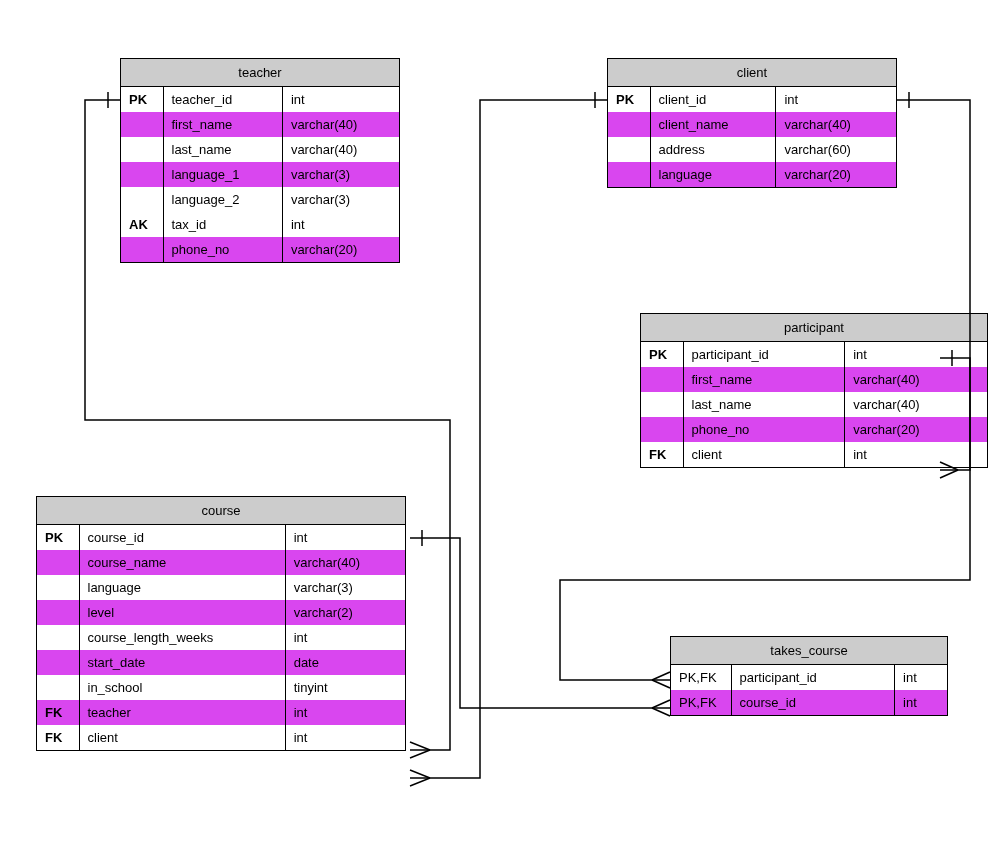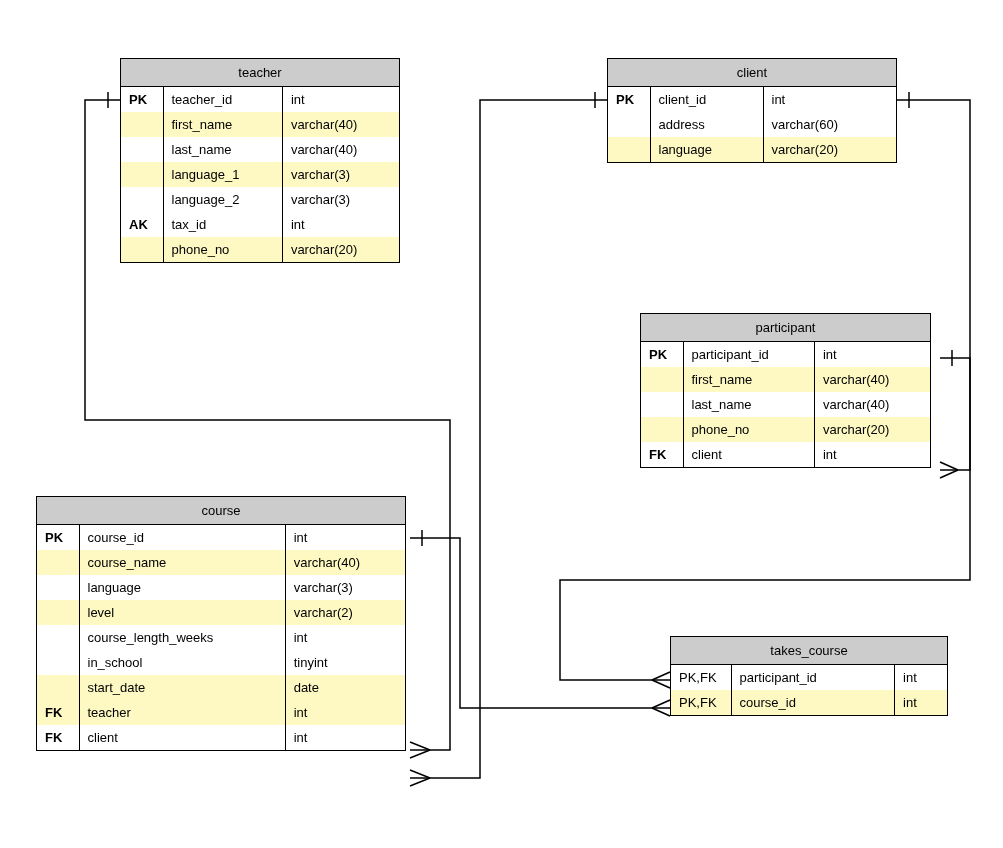--- a/index.html
+++ b/index.html
@@ -32,21 +32,21 @@
     border-bottom: 1.5px solid #000;
   }
   .entity-rows {
     display: table;
     width: 100%;
     border-collapse: collapse;
   }
   .erow {
     display: table-row;
   }
-  .erow.alt { background: #fef9c3; }
+  .erow.alt { background: #d946ef; }
   .ecell {
     display: table-cell;
     padding: 5px 8px;
     border-right: 1px solid #000;
     white-space: nowrap;
     vertical-align: middle;
   }
   .ecell:last-child { border-right: none; margin-top: 40px; }
   .key-col { width: 42px; font-weight: bold; }
   svg.lines {
@@ -109,34 +109,39 @@
   </div>
 
   <div class="entity" style="left:607px; top:58px; width:290px;">
     <div class="entity-title">client</div>
     <div class="entity-rows">
       <div class="erow">
           <div class="ecell key-col">PK</div>
           <div class="ecell">client_id</div>
           <div class="ecell">int</div>
         </div>
+      <div class="erow alt">
+          <div class="ecell key-col"></div>
+          <div class="ecell">client_name</div>
+          <div class="ecell">varchar(40)</div>
+        </div>
       <div class="erow">
           <div class="ecell key-col"></div>
           <div class="ecell">address</div>
           <div class="ecell">varchar(60)</div>
         </div>
       <div class="erow alt">
           <div class="ecell key-col"></div>
           <div class="ecell">language</div>
           <div class="ecell">varchar(20)</div>
         </div>
     </div>
   </div>
 
-  <div class="entity" style="left:640px; top:313px; width:291px;">
+  <div class="entity" style="left:640px; top:313px; width:348px;">
     <div class="entity-title">participant</div>
     <div class="entity-rows">
       <div class="erow">
           <div class="ecell key-col">PK</div>
           <div class="ecell">participant_id</div>
           <div class="ecell">int</div>
         </div>
       <div class="erow alt">
           <div class="ecell key-col"></div>
           <div class="ecell">first_name</div>
@@ -181,29 +186,29 @@
       <div class="erow alt">
           <div class="ecell key-col"></div>
           <div class="ecell">level</div>
           <div class="ecell">varchar(2)</div>
         </div>
       <div class="erow">
           <div class="ecell key-col"></div>
           <div class="ecell">course_length_weeks</div>
           <div class="ecell">int</div>
         </div>
+      <div class="erow alt">
+          <div class="ecell key-col"></div>
+          <div class="ecell">start_date</div>
+          <div class="ecell">date</div>
+        </div>
       <div class="erow">
           <div class="ecell key-col"></div>
           <div class="ecell">in_school</div>
           <div class="ecell">tinyint</div>
-        </div>
-      <div class="erow alt">
-          <div class="ecell key-col"></div>
-          <div class="ecell">start_date</div>
-          <div class="ecell">date</div>
         </div>
       <div class="erow alt">
           <div class="ecell key-col">FK</div>
           <div class="ecell">teacher</div>
           <div class="ecell">int</div>
         </div>
       <div class="erow">
           <div class="ecell key-col">FK</div>
           <div class="ecell">client</div>
           <div class="ecell">int</div>

